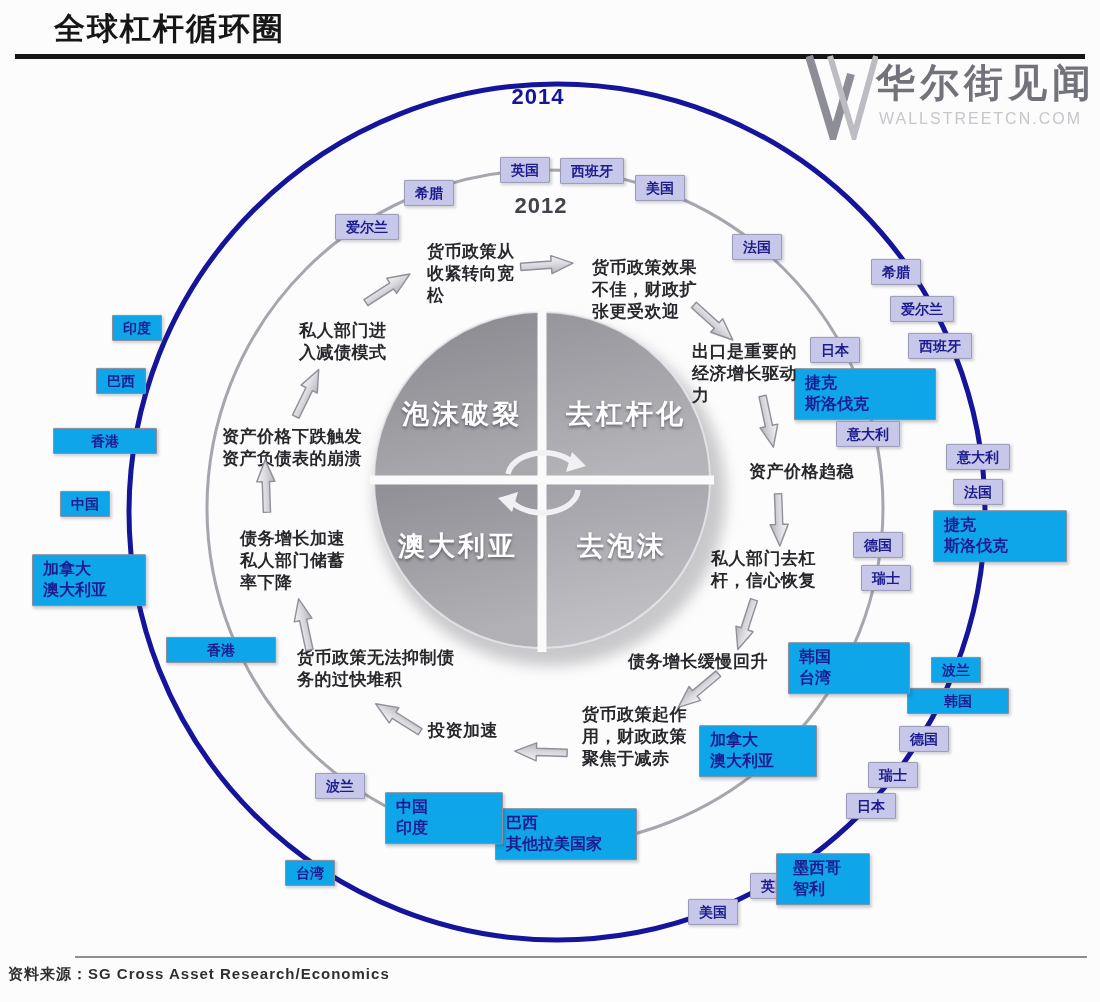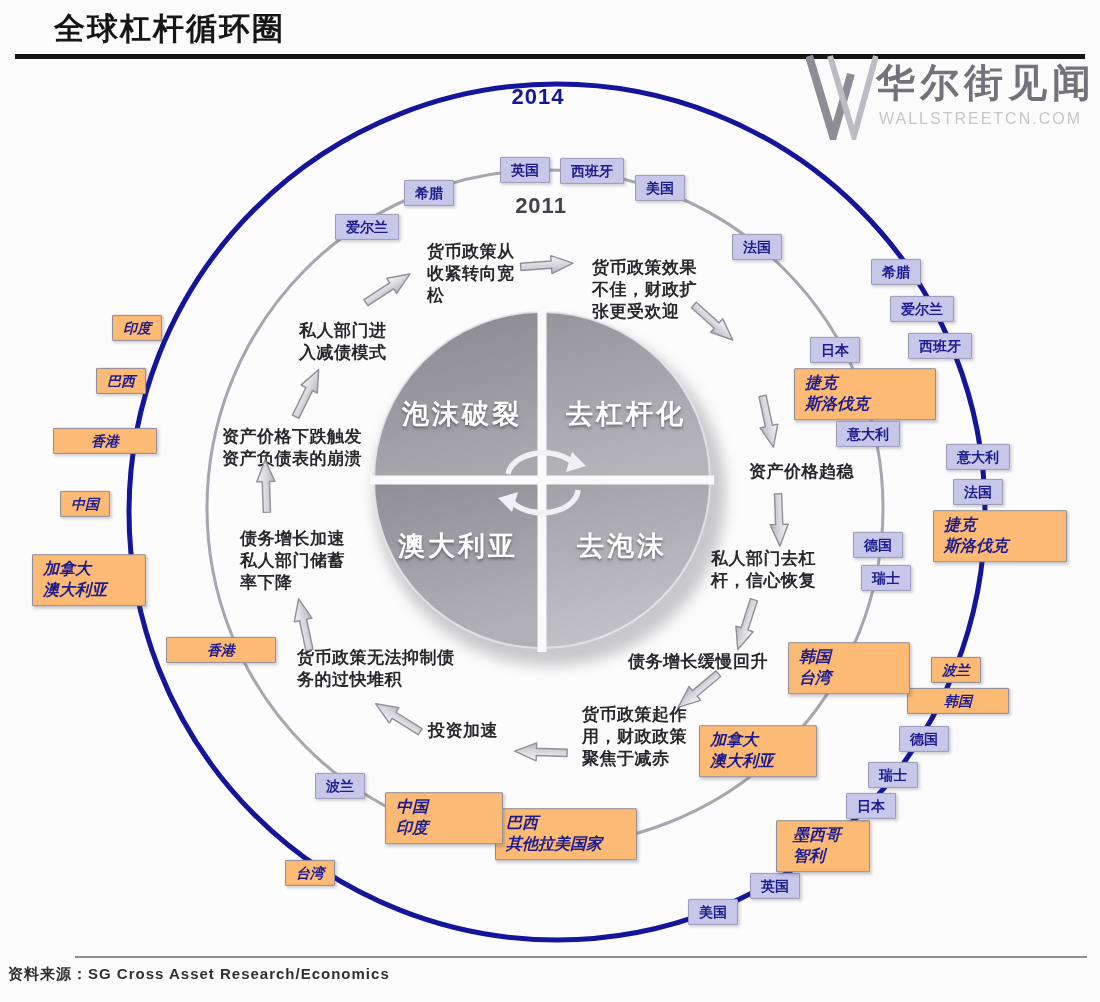--- a/index.html
+++ b/index.html
@@ -10,21 +10,21 @@
   #logo-brand{left:876px;top:56px;font-size:39px;font-weight:bold;color:#72727a;letter-spacing:5px;}
   #logo-domain{left:879px;top:110px;font-size:16px;color:#c6c6cb;letter-spacing:2px;}
   #logo-mark{left:806px;top:52px;}
   .year{font-size:22px;font-weight:bold;letter-spacing:1px;transform:translate(-50%,-50%);}
   #year-outer{left:538px;top:97px;color:#15159b;}
   #year-inner{left:541px;top:206px;color:#43434b;}
   .country{position:absolute;transform:translate(-50%,-50%);font-weight:bold;font-size:14px;
     color:#1c1c8f;border:1.5px solid #8d8d9b;padding:3px 10px;white-space:pre-line;text-align:center;
     line-height:1.3;box-shadow:1.5px 2px 3px rgba(60,60,80,.22);border-radius:1px;}
   .country.purple{background:#c7c7ea;border-color:#9a9ab8;}
-  .country.white{background:#fdba74;font-style:italic;}
+  .country.white{background:#0ea5e9;}
   .country.multi{text-align:left;font-size:16px;padding:4px 10px;}
   .annotation{position:absolute;font-weight:bold;font-size:17px;color:#27272c;
     white-space:pre-line;line-height:1.28;letter-spacing:.5px;}
   .cycle-arrow{position:absolute;transform-origin:50% 50%;}
   .qlabel{position:absolute;transform:translate(-50%,-50%);color:#fff;font-weight:bold;font-size:27px;
     letter-spacing:3px;white-space:nowrap;text-shadow:0 2px 3px rgba(45,45,55,.55);}
   #source-rule{left:75px;top:956px;width:1012px;height:2px;background:#8f8f8f;}
   #source-note{left:8px;top:965px;font-size:15px;font-weight:bold;color:#303030;letter-spacing:1px;}
 </style>
 </head>
@@ -88,37 +88,37 @@
   <div id="title-rule" class="abs"></div>
 
   <svg id="logo-mark" class="abs" width="72" height="88" viewBox="0 0 72 88">
     <path d="M3 4 L27 84 L45 22" stroke="#8d8d95" stroke-width="8" fill="none"></path>
     <path d="M24 4 L48 84 L70 4" stroke="#bcbcc2" stroke-width="6" fill="none"></path>
   </svg>
   <div id="logo-brand" class="abs">华尔街见闻</div>
   <div id="logo-domain" class="abs">WALLSTREETCN.COM</div>
 
   <div id="year-outer" class="abs year">2014</div>
-  <div id="year-inner" class="abs year">2011</div>
+  <div id="year-inner" class="abs year">2012</div>
 
   <div class="qlabel" style="left:462px;top:414px;">泡沫破裂</div>
   <div class="qlabel" style="left:626px;top:414px;">去杠杆化</div>
   <div class="qlabel" style="left:458px;top:546px;">澳大利亚</div>
   <div class="qlabel" style="left:622px;top:546px;">去泡沫</div>
 
   <div class="country white" style="left: 137px; top: 328px;">印度</div>
     <div class="country white" style="left: 121px; top: 381px;">巴西</div>
     <div class="country white" style="left: 105px; top: 441px; width: 82px;">香港</div>
     <div class="country white" style="left: 85px; top: 504px;">中国</div>
     <div class="country white multi" style="left: 89px; top: 580px; width: 92px;">加拿大
 澳大利亚</div>
     <div class="country white" style="left: 310px; top: 873px;">台湾</div>
     <div class="country purple" style="left: 713px; top: 912px;">美国</div>
     <div class="country purple" style="left: 775px; top: 886px;">英国</div>
-    <div class="country white multi" style="left: 823px; top: 846px; width: 66px; padding-left: 16px;">墨西哥
+    <div class="country white multi" style="left: 823px; top: 879px; width: 66px; padding-left: 16px;">墨西哥
 智利</div>
     <div class="country purple" style="left: 871px; top: 806px;">日本</div>
     <div class="country purple" style="left: 893px; top: 775px;">瑞士</div>
     <div class="country purple" style="left: 924px; top: 739px;">德国</div>
     <div class="country white" style="left: 958px; top: 701px; width: 80px;">韩国</div>
     <div class="country white" style="left: 956px; top: 670px;">波兰</div>
     <div class="country white multi" style="left: 1000px; top: 536px; width: 112px;">捷克
 斯洛伐克</div>
     <div class="country purple" style="left: 978px; top: 492px;">法国</div>
     <div class="country purple" style="left: 978px; top: 457px;">意大利</div>
@@ -146,20 +146,23 @@
     <div class="country white multi" style="left: 444px; top: 818px; width: 96px;">中国
 印度</div>
     <div class="country purple" style="left: 340px; top: 786px;">波兰</div>
     <div class="country white" style="left: 221px; top: 650px; width: 88px;">香港</div>
     <div class="annotation" style="left: 427px; top: 241px;">货币政策从
 收紧转向宽
 松</div>
     <div class="annotation" style="left: 592px; top: 257px;">货币政策效果
 不佳，财政扩
 张更受欢迎</div>
+    <div class="annotation" style="left: 692px; top: 341px;">出口是重要的
+经济增长驱动
+力</div>
     <div class="annotation" style="left: 732px; top: 461px; margin-left: 17px;">资产价格趋稳</div>
     <div class="annotation" style="left: 711px; top: 548px;">私人部门去杠
 杆，信心恢复</div>
     <div class="annotation" style="left: 628px; top: 651px;">债务增长缓慢回升</div>
     <div class="annotation" style="left: 582px; top: 704px;">货币政策起作
 用，财政政策
 聚焦于减赤</div>
     <div class="annotation" style="left: 428px; top: 720px;">投资加速</div>
     <div class="annotation" style="left: 297px; top: 647px;">货币政策无法抑制债
 务的过快堆积</div>

